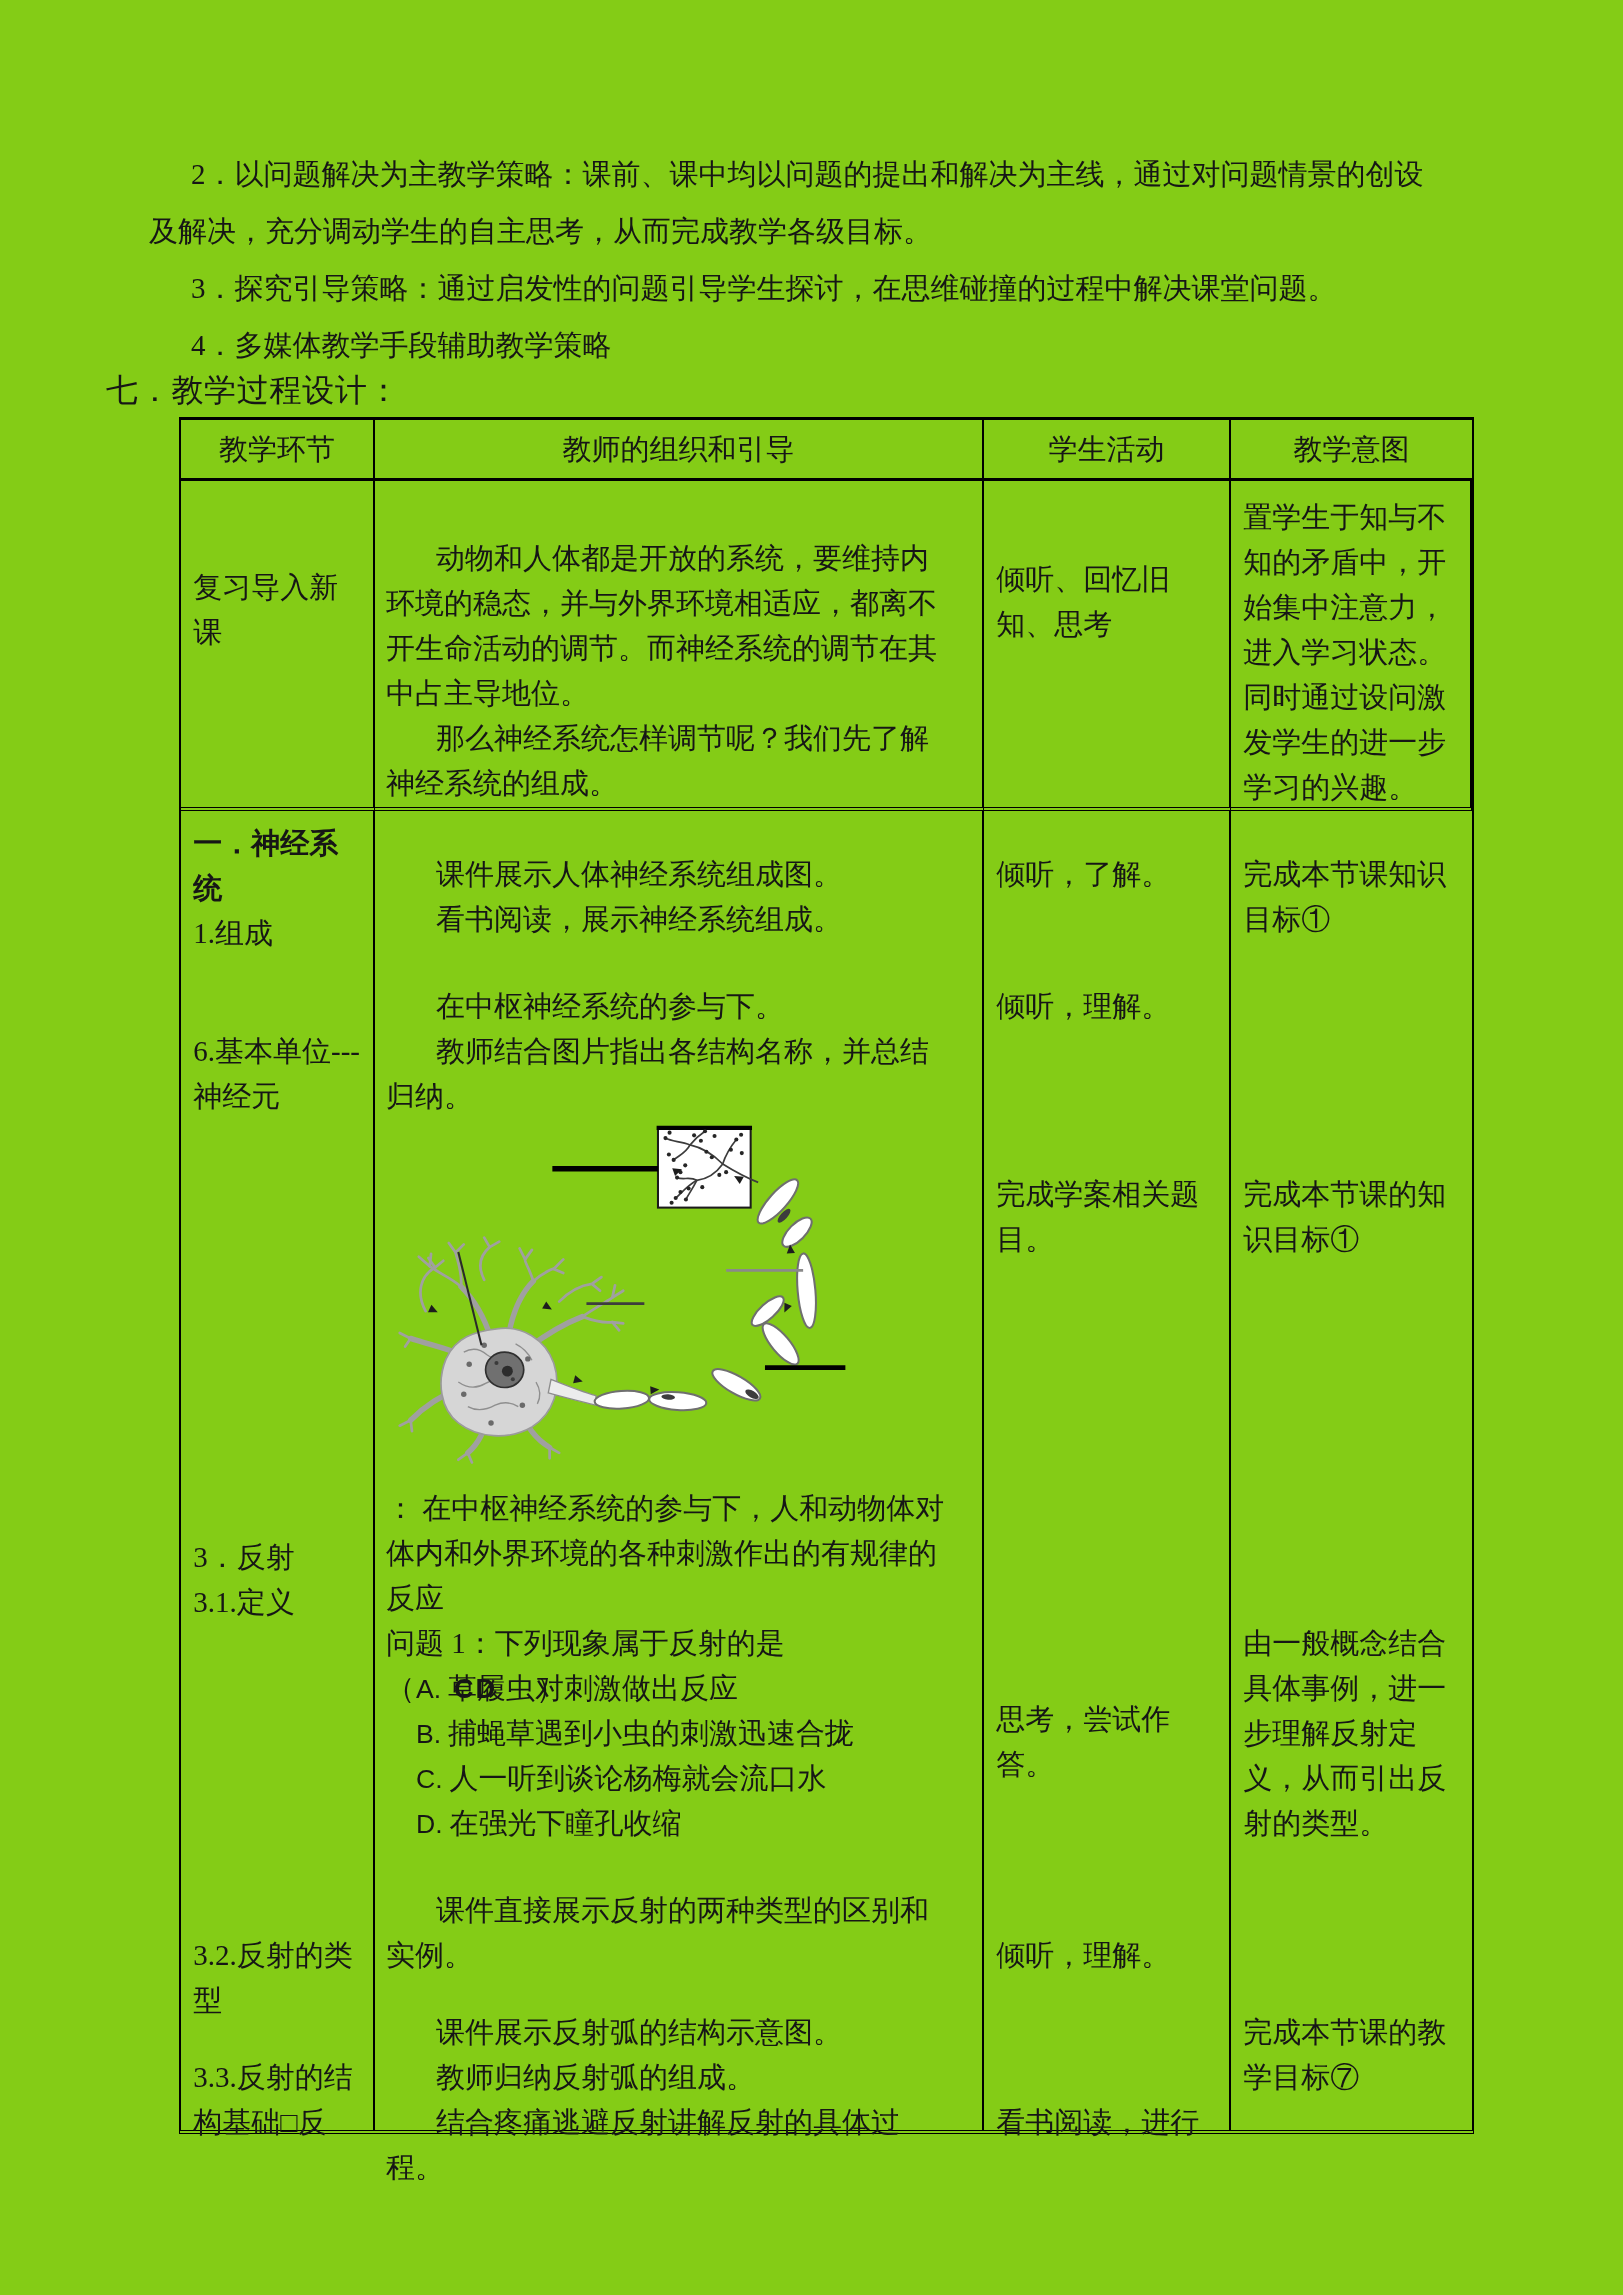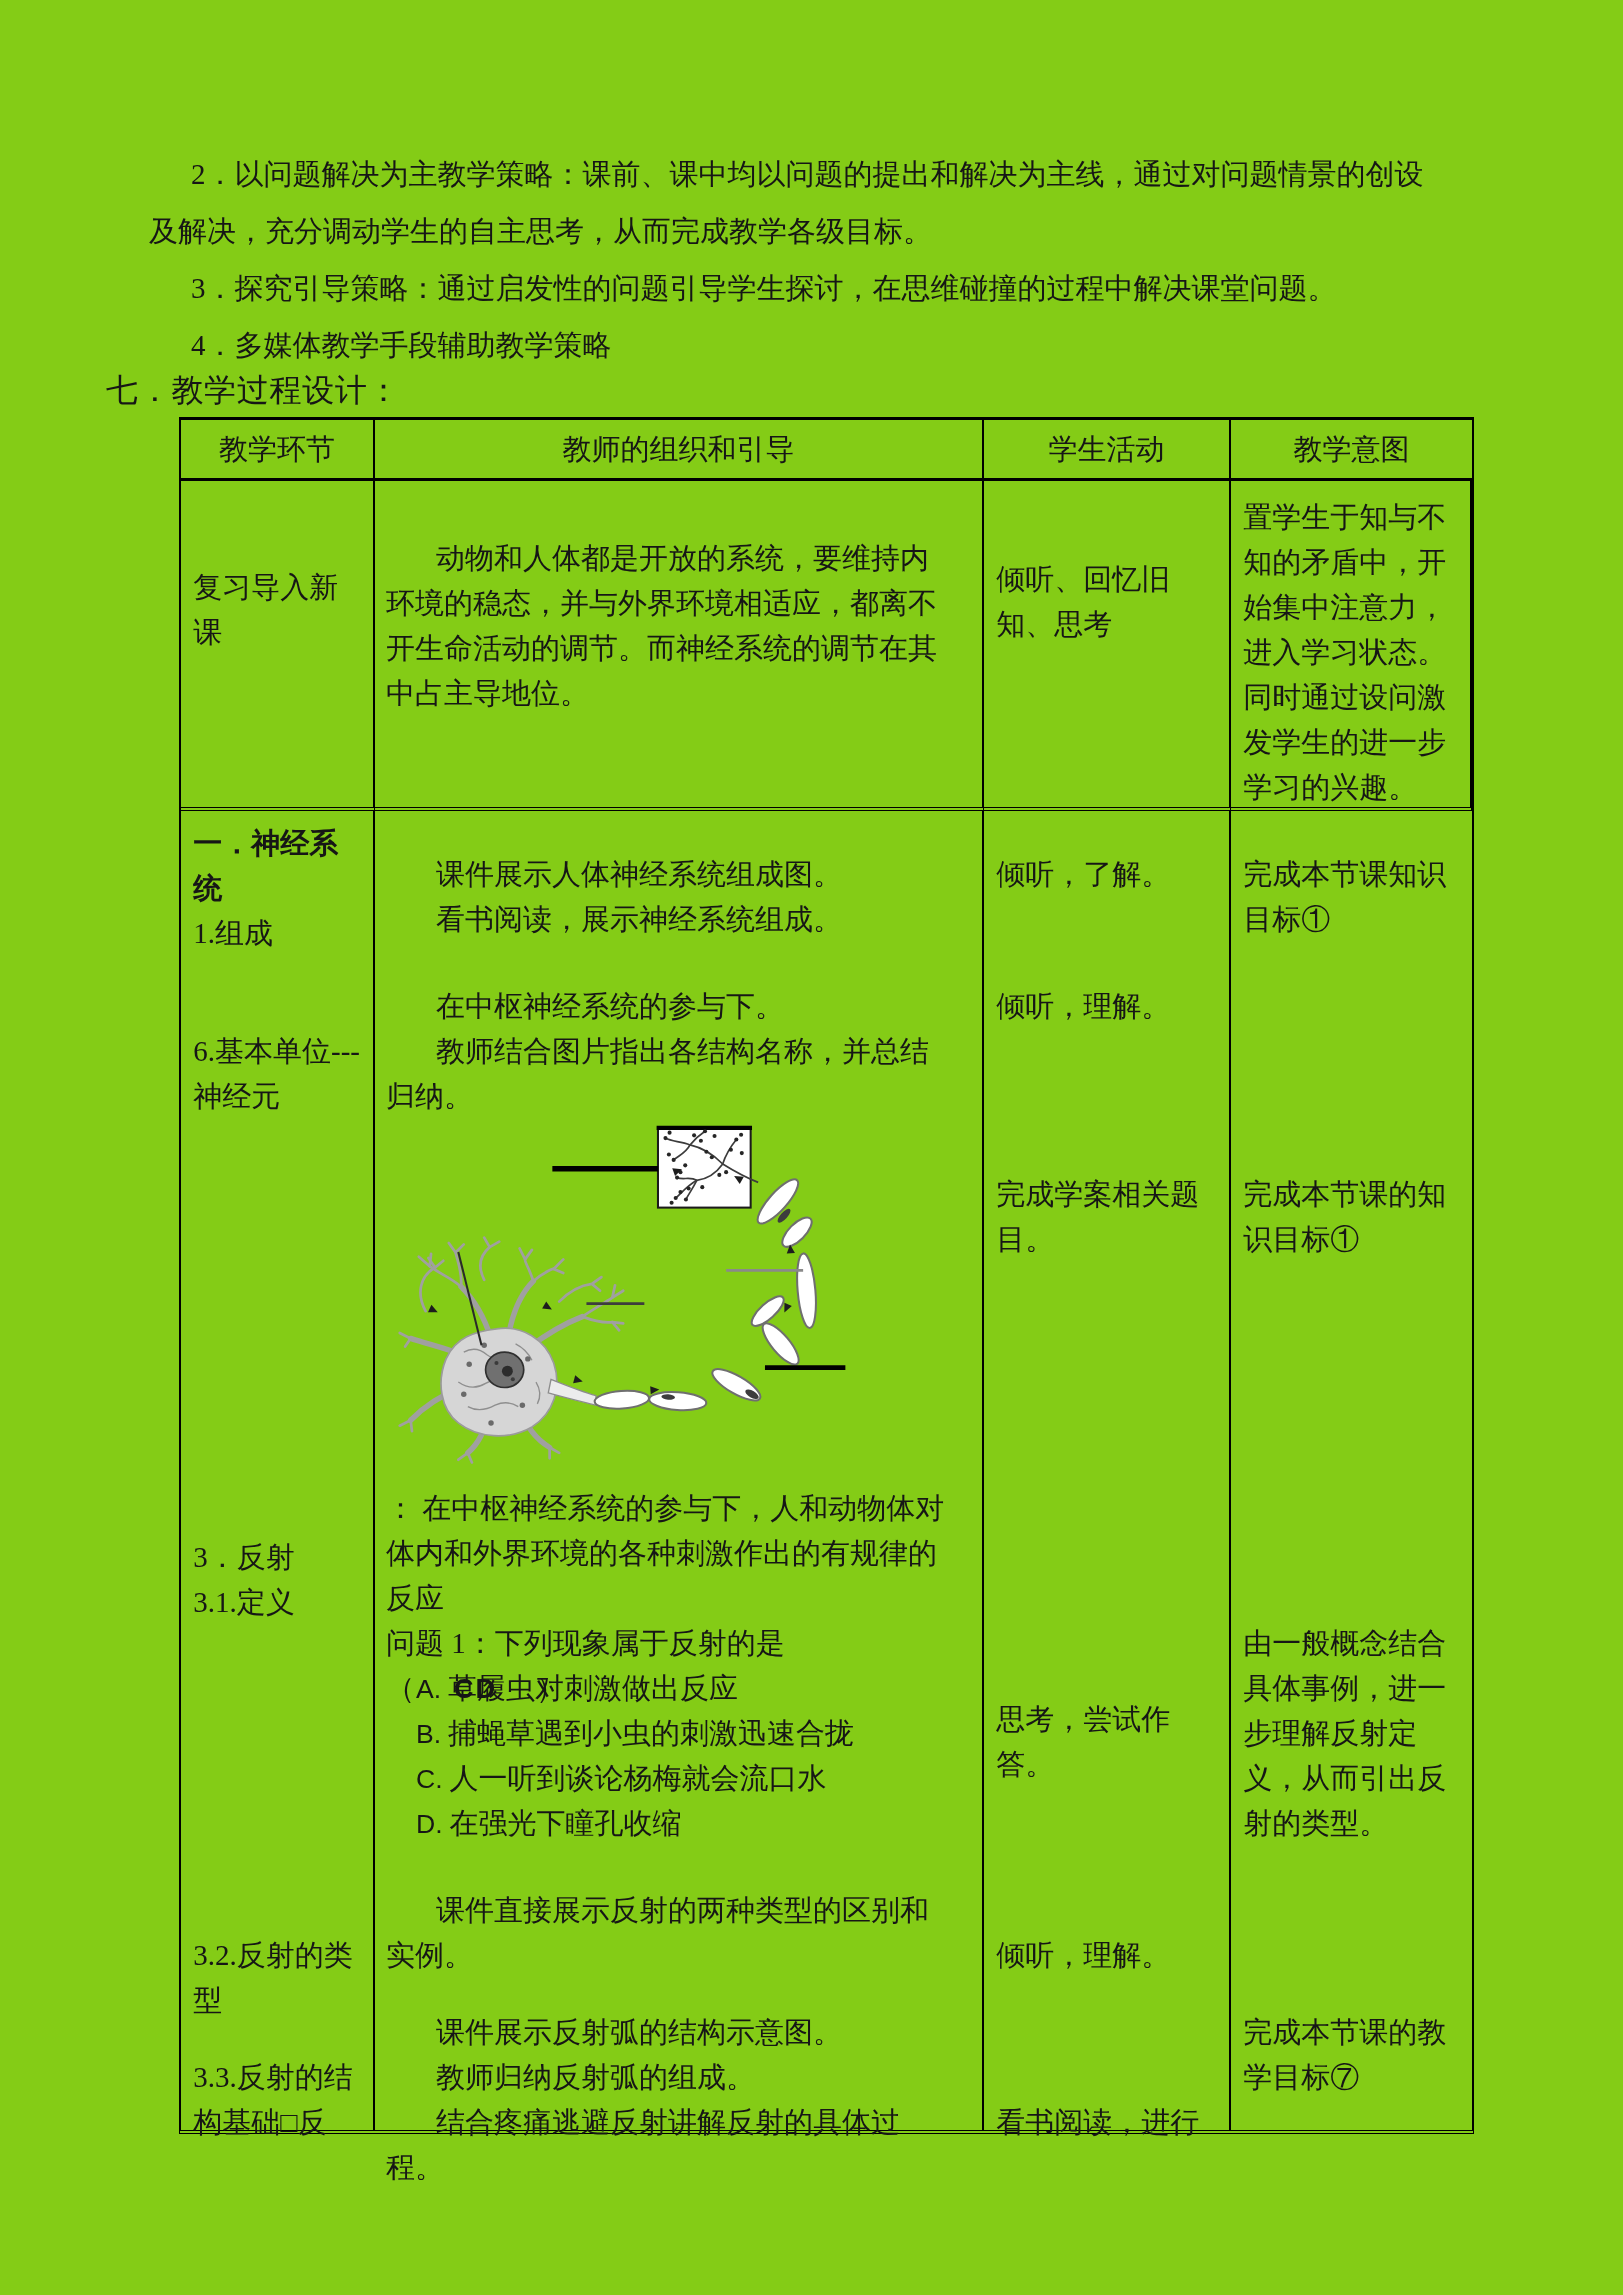--- a/index.html
+++ b/index.html
@@ -65,20 +65,21 @@
   <div class="lesson-table">
 
     <div class="cell th">教学环节</div>
     <div class="cell th">教师的组织和引导</div>
     <div class="cell th">学生活动</div>
     <div class="cell th last">教学意图</div>
 
     <div class="cell r1 r1c1">复习导入新课</div>
     <div class="cell r1 r1c2">
       <p>动物和人体都是开放的系统，要维持内环境的稳态，并与外界环境相适应，都离不开生命活动的调节。而神经系统的调节在其中占主导地位。</p>
+      <p>那么神经系统怎样调节呢？我们先了解神经系统的组成。</p>
     </div>
     <div class="cell r1 r1c3">倾听、回忆旧知、思考</div>
     <div class="cell r1 r1c4">置学生于知与不知的矛盾中，开始集中注意力，进入学习状态。同时通过设问激发学生的进一步学习的兴趣。</div>
 
     <div class="cell r2">
       <div class="b c1b bold" style="top:9.5px">一．神经系统</div>
       <div class="b c1b" style="top:100px">1.组成</div>
       <div class="b c1b" style="top:218px">6.基本单位---神经元</div>
       <div class="b c1b" style="top:724px">3．反射</div>
       <div class="b c1b" style="top:769px">3.1.定义</div>

